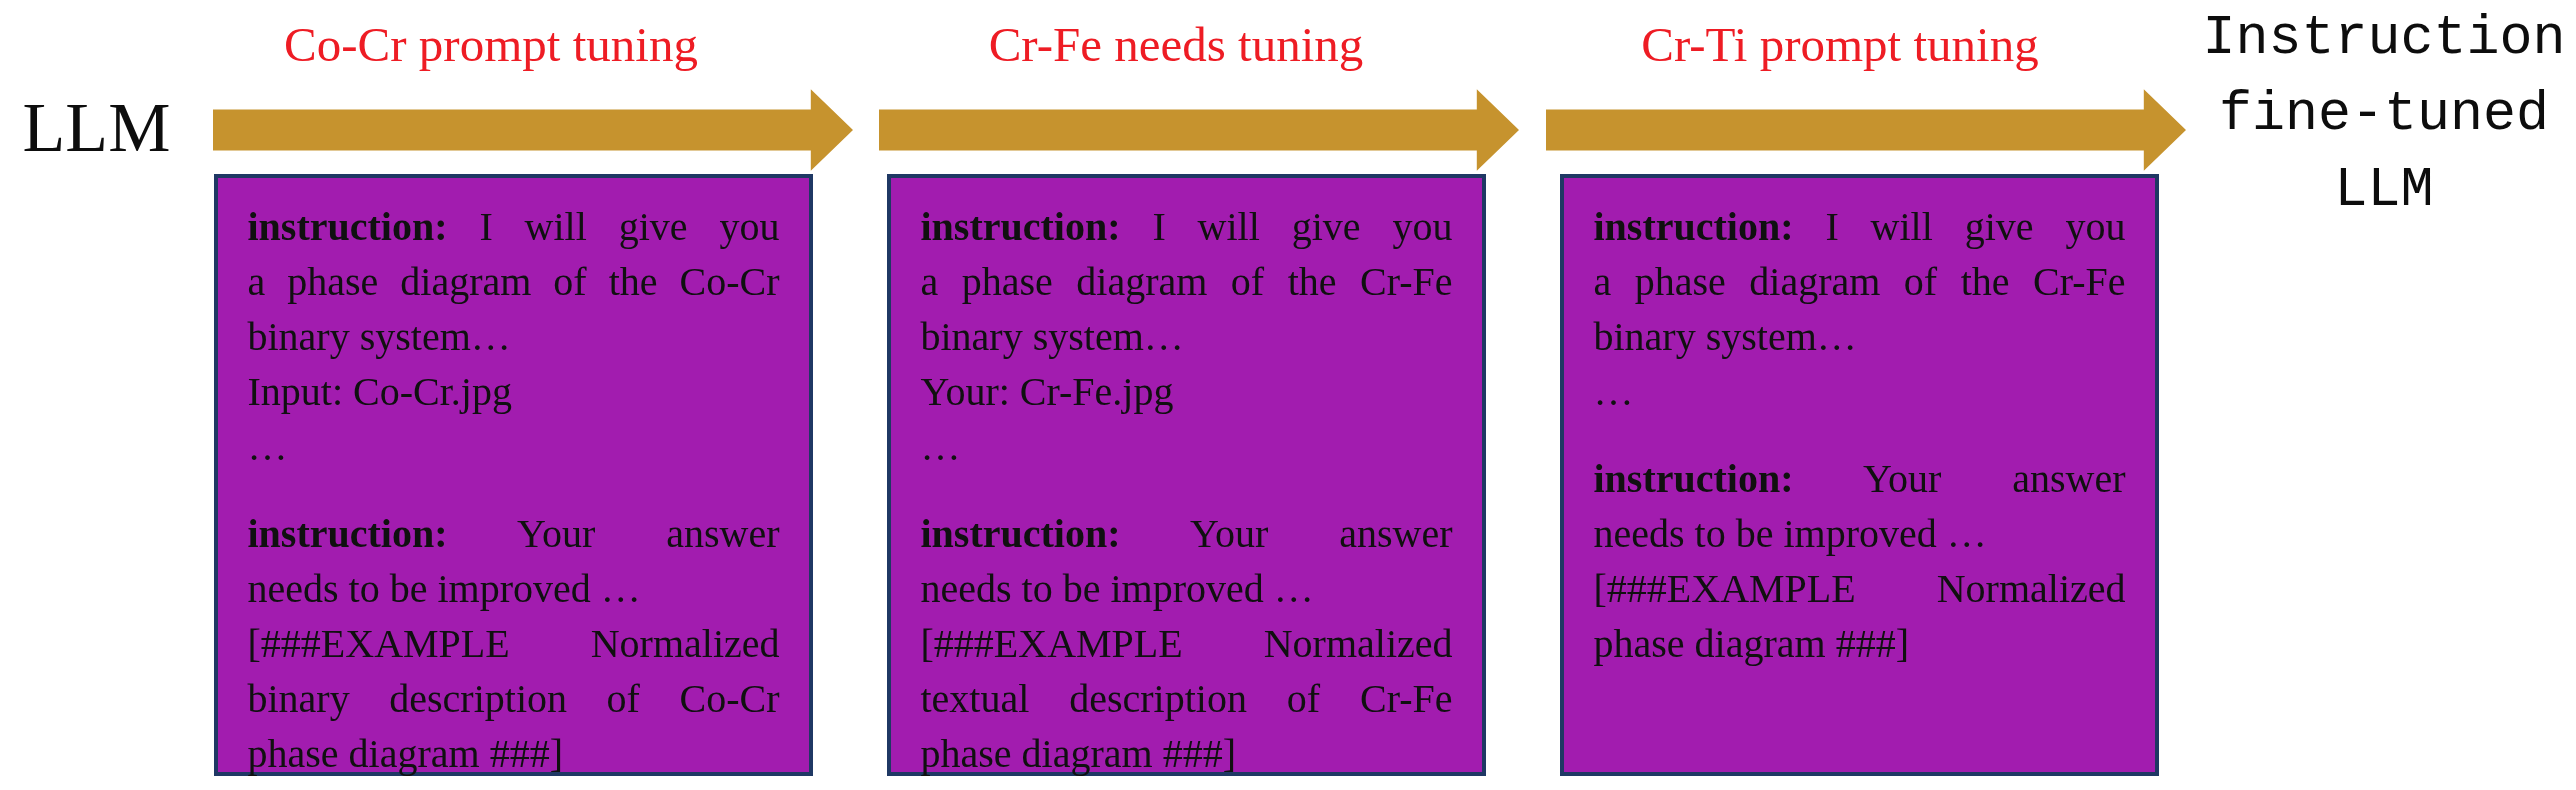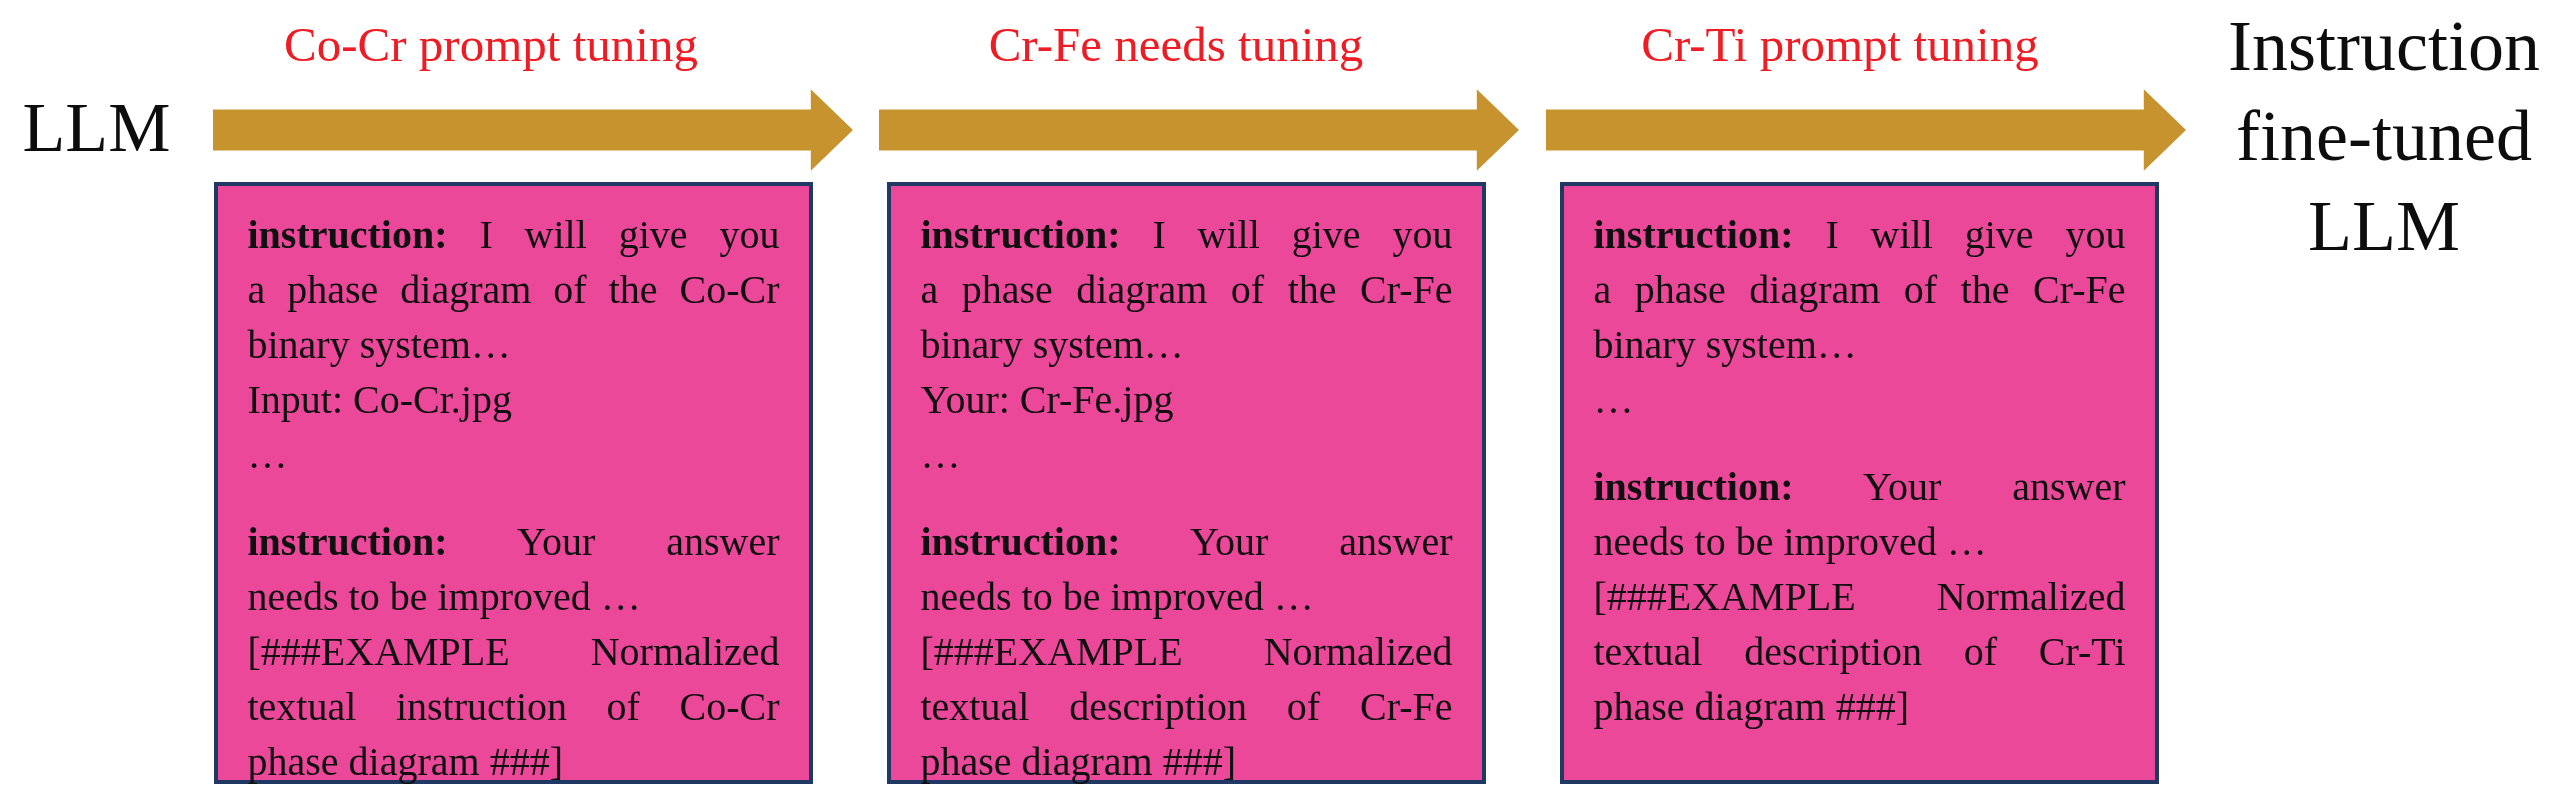--- a/index.html
+++ b/index.html
@@ -3,30 +3,30 @@
 <meta charset="utf-8">
 <style>
   html,body{margin:0;padding:0;background:#ffffff;}
   .canvas{position:relative;width:2576px;height:791px;background:#ffffff;overflow:hidden;
           font-family:"Liberation Serif",serif;}
 
   .source-label{position:absolute;left:3.5px;top:79px;width:186px;text-align:center;
                 font-size:70px;line-height:98px;color:#0d0d0d;white-space:nowrap;}
 
   .result-label{position:absolute;left:2192px;top:1.4px;width:384px;text-align:center;
-                font-size:72px;line-height:90px;color:#0d0d0d;}
+                font-size:55px;line-height:76px;color:#0d0d0d;font-family:Liberation Mono, monospace;}
 
   .stage-label{position:absolute;top:15px;width:422px;text-align:center;
                font-size:49px;line-height:59px;color:var(--red,#ee1c24);white-space:nowrap;}
 
   .arrow{position:absolute;top:89px;width:640px;height:82px;display:block;}
   .arrow polygon{fill:var(--gold,#c6932e);}
 
-  .prompt-box{position:absolute;top:182px;width:599px;height:602px;box-sizing:border-box;
-              border:4.2px solid var(--navy,#1f3864);background:#ec4899;
+  .prompt-box{position:absolute;top:174px;width:599px;height:602px;box-sizing:border-box;
+              border:4.2px solid var(--navy,#1f3864);background:#a21caf;
               padding:21px 29.5px 0 29.5px;}
 
   .box-line{font-size:40px;line-height:55px;color:#101010;}
   .box-line.just{text-align:justify;text-align-last:justify;}
   .box-line.gap{margin-top:32px;}
   .box-line .b{font-weight:bold;}
 </style>
 </head>
 <body>
 
@@ -40,21 +40,21 @@
   </svg>
   <div class="prompt-box" style="left:214px">
       <div class="box-line just"><span class="b">instruction:</span><span> I will give you</span></div>
       <div class="box-line just"><span>a phase diagram of the Co-Cr</span></div>
       <div class="box-line"><span>binary system…</span></div>
       <div class="box-line"><span>Input: Co-Cr.jpg</span></div>
       <div class="box-line"><span>…</span></div>
       <div class="box-line just gap"><span class="b">instruction:</span><span> Your answer</span></div>
       <div class="box-line"><span>needs to be improved …</span></div>
       <div class="box-line just"><span>[###EXAMPLE Normalized</span></div>
-      <div class="box-line just"><span>textual instruction of Co-Cr</span></div>
+      <div class="box-line just"><span>binary description of Co-Cr</span></div>
       <div class="box-line"><span>phase diagram ###]</span></div>
     </div>
 
   <div class="stage-label" style="left:965px">Cr-Fe needs tuning</div>
   <svg class="arrow" style="left:879px" viewBox="0 0 910 116" aria-hidden="true">
     <polygon points="0,29 850,29 850,0 910,58 850,116 850,87 0,87"></polygon>
   </svg>
   <div class="prompt-box" style="left:887px">
       <div class="box-line just"><span class="b">instruction:</span><span> I will give you</span></div>
       <div class="box-line just"><span>a phase diagram of the Cr-Fe</span></div>
@@ -73,20 +73,19 @@
     <polygon points="0,29 850,29 850,0 910,58 850,116 850,87 0,87"></polygon>
   </svg>
   <div class="prompt-box" style="left:1560px">
       <div class="box-line just"><span class="b">instruction:</span><span> I will give you</span></div>
       <div class="box-line just"><span>a phase diagram of the Cr-Fe</span></div>
       <div class="box-line"><span>binary system…</span></div>
       <div class="box-line"><span>…</span></div>
       <div class="box-line just gap"><span class="b">instruction:</span><span> Your answer</span></div>
       <div class="box-line"><span>needs to be improved …</span></div>
       <div class="box-line just"><span>[###EXAMPLE Normalized</span></div>
-      <div class="box-line just"><span>textual description of Cr-Ti</span></div>
       <div class="box-line"><span>phase diagram ###]</span></div>
     </div>
 
   <div class="result-label">Instruction fine-tuned LLM</div>
 
 </div>
 
 
 </body></html>

